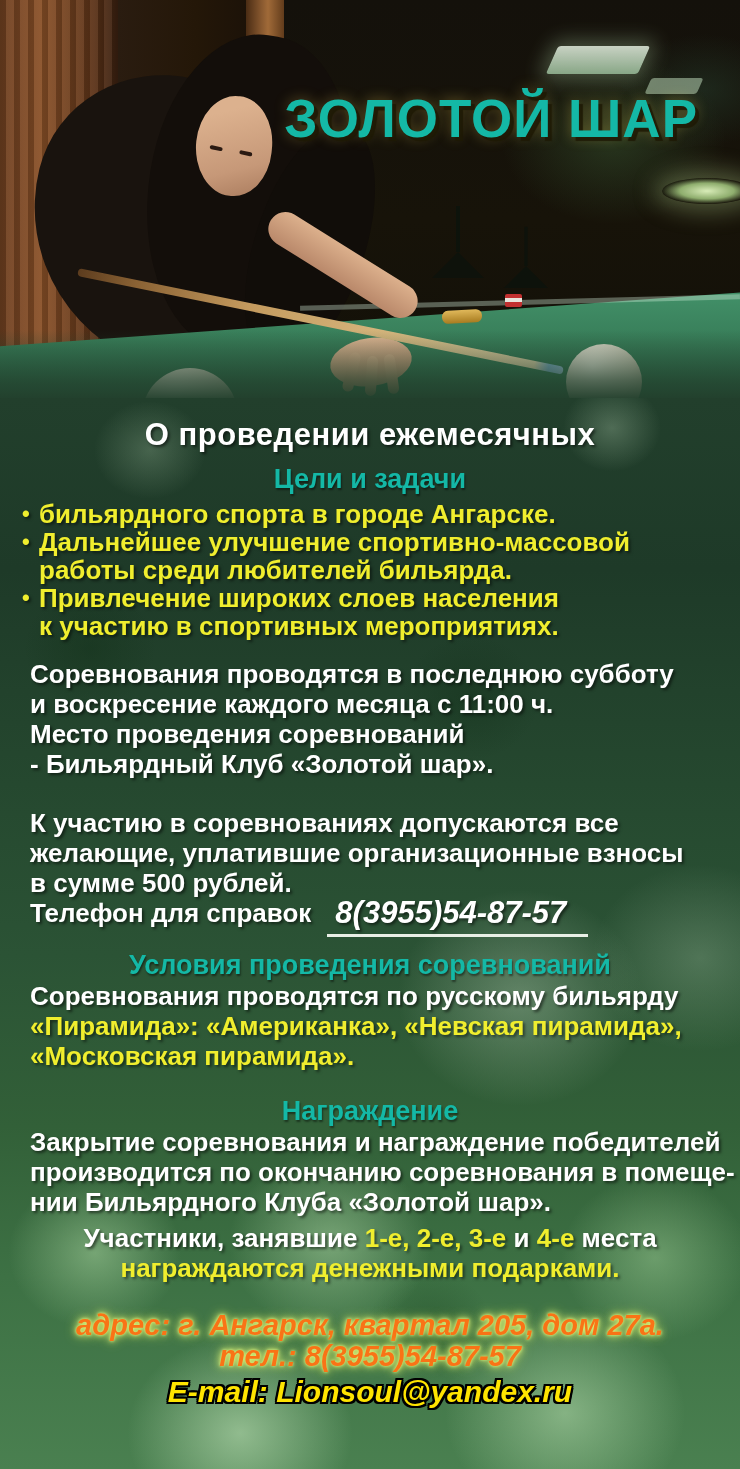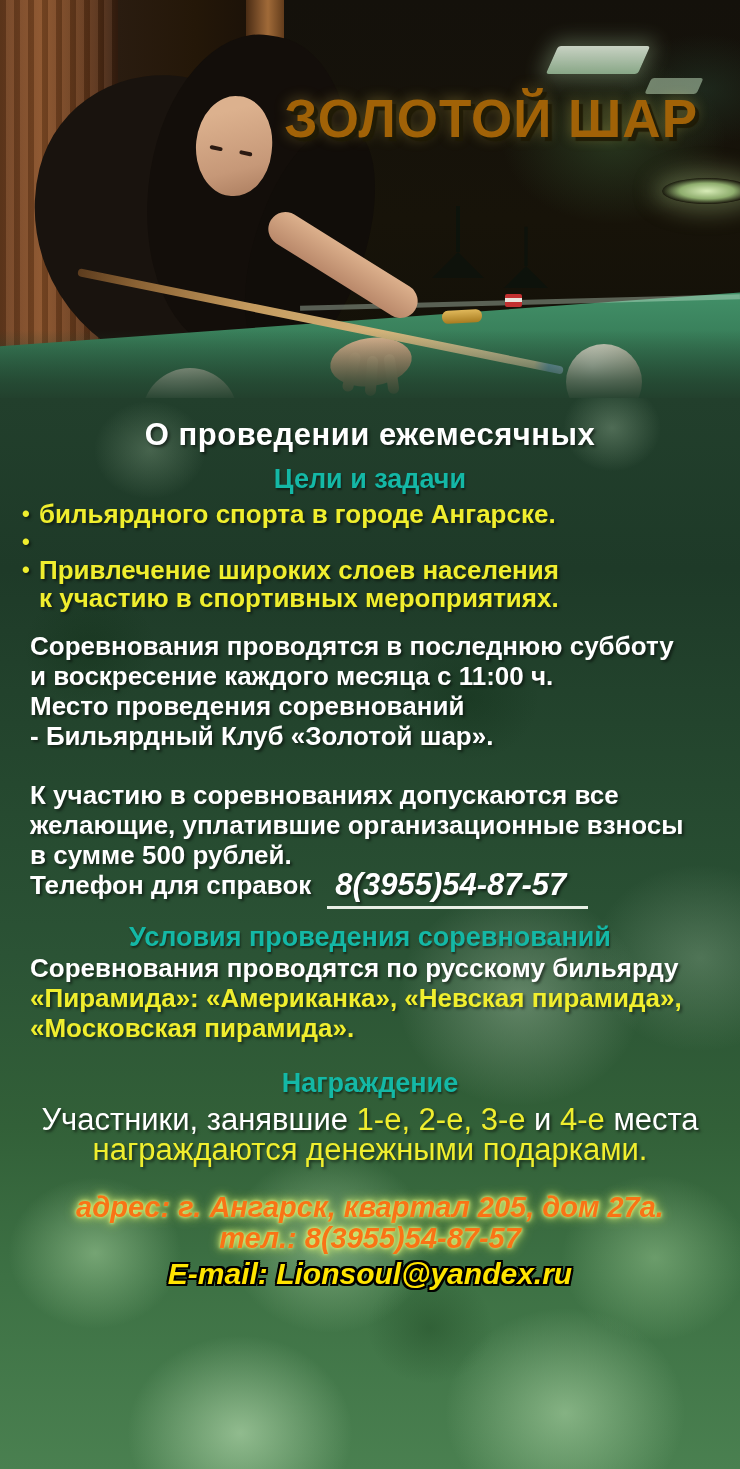--- a/index.html
+++ b/index.html
@@ -90,27 +90,27 @@
   .bullets { margin-top:5px; padding-left:22px; font-size:26px; font-weight:bold; line-height:28px; }
   .bullet-item { display:flex; }
   .bullet-dot { width:17px; flex:0 0 17px; font-size:22px; }
   .para { padding-left:30px; font-size:26px; font-weight:bold; line-height:30px; }
   .schedule { margin-top:19px; }
   .fees { margin-top:29px; }
   .phone-line { display:flex; align-items:flex-start; height:44px; }
   .phone-num { font-style:italic; font-size:31px; margin-left:16px; border-bottom:3px solid #e9efe6; padding:0 22px 6px 8px; }
   .cond-head { margin-top:8px; }
   .award-head { margin-top:25px; }
-  .winners { margin-top:6px; text-align:center; font-size:31px; font-weight:normal; line-height:30px; }
+  .winners { margin-top:6px; text-align:center; font-size:26px; font-weight:bold; line-height:30px; }
   .footer { margin-top:27px; text-align:center; font-style:italic; font-weight:bold; font-size:29px; line-height:31px;
     color:#f97316; text-shadow:0 0 7px #e2f77c, 0 0 12px #cfe95e, 0 0 3px #eaff8a; }
   .email { margin-top:3px; text-align:center; font-style:italic; font-weight:bold; font-size:30px; color:#ffe400;
     text-shadow:2px 0 0 #000,-2px 0 0 #000,0 2px 0 #000,0 -2px 0 #000,2px 2px 0 #000,-2px -2px 0 #000,2px -2px 0 #000,-2px 2px 0 #000; }
   .title { position:absolute; right:42px; top:88px; font-size:53px; font-weight:900; letter-spacing:1px;
-    color:#a16207; text-shadow:4px 4px 1px rgba(30,25,5,.88), 0 0 14px rgba(255,220,90,.35); }
+    color:#14b8a6; text-shadow:4px 4px 1px rgba(30,25,5,.88), 0 0 14px rgba(255,220,90,.35); }
 </style>
 </head>
 <body>
 
 <div class="page">
 
   <div class="photo">
     <div class="wood-left"></div>
     <div class="door-panel"></div>
     <div class="frame-strip"></div>
@@ -155,20 +155,24 @@
 
     <div class="bullets t-yellow">
       <div class="bullet-item">
         <span class="bullet-dot">•</span>
         <span>
           <span style="display:block">бильярдного спорта в городе Ангарске.</span>
         </span>
       </div>
       <div class="bullet-item">
         <span class="bullet-dot">•</span>
+        <span>
+          <span style="display:block">Дальнейшее улучшение спортивно-массовой</span>
+          <span style="display:block">работы среди любителей бильярда.</span>
+        </span>
       </div>
       <div class="bullet-item">
         <span class="bullet-dot">•</span>
         <span>
           <span style="display:block">Привлечение широких слоев населения</span>
           <span style="display:block">к участию в спортивных мероприятиях.</span>
         </span>
       </div>
     </div>
 
@@ -190,20 +194,25 @@
     </div>
 
     <div class="sec-head cond-head t-orange">Условия проведения соревнований</div>
     <div class="para t-white">
       <div>Соревнования проводятся по русскому бильярду</div>
       <div class="t-yellow">«Пирамида»: «Американка», «Невская пирамида»,</div>
       <div class="t-yellow">«Московская пирамида».</div>
     </div>
 
     <div class="sec-head award-head t-orange">Награждение</div>
+    <div class="para t-white">
+      <div>Закрытие соревнования и награждение победителей</div>
+      <div>производится по окончанию соревнования в помеще-</div>
+      <div>нии Бильярдного Клуба «Золотой шар».</div>
+    </div>
 
     <div class="winners">
       <div>
         <span class="t-white">Участники, занявшие </span><span class="t-yellow">1-е, 2-е, 3-е</span><span class="t-white"> и </span><span class="t-yellow">4-е</span><span class="t-white"> места</span>
       </div>
       <div class="t-yellow">награждаются денежными подарками.</div>
     </div>
 
     <div class="footer">
       <div>адрес: г. Ангарск, квартал 205, дом 27а.</div>

